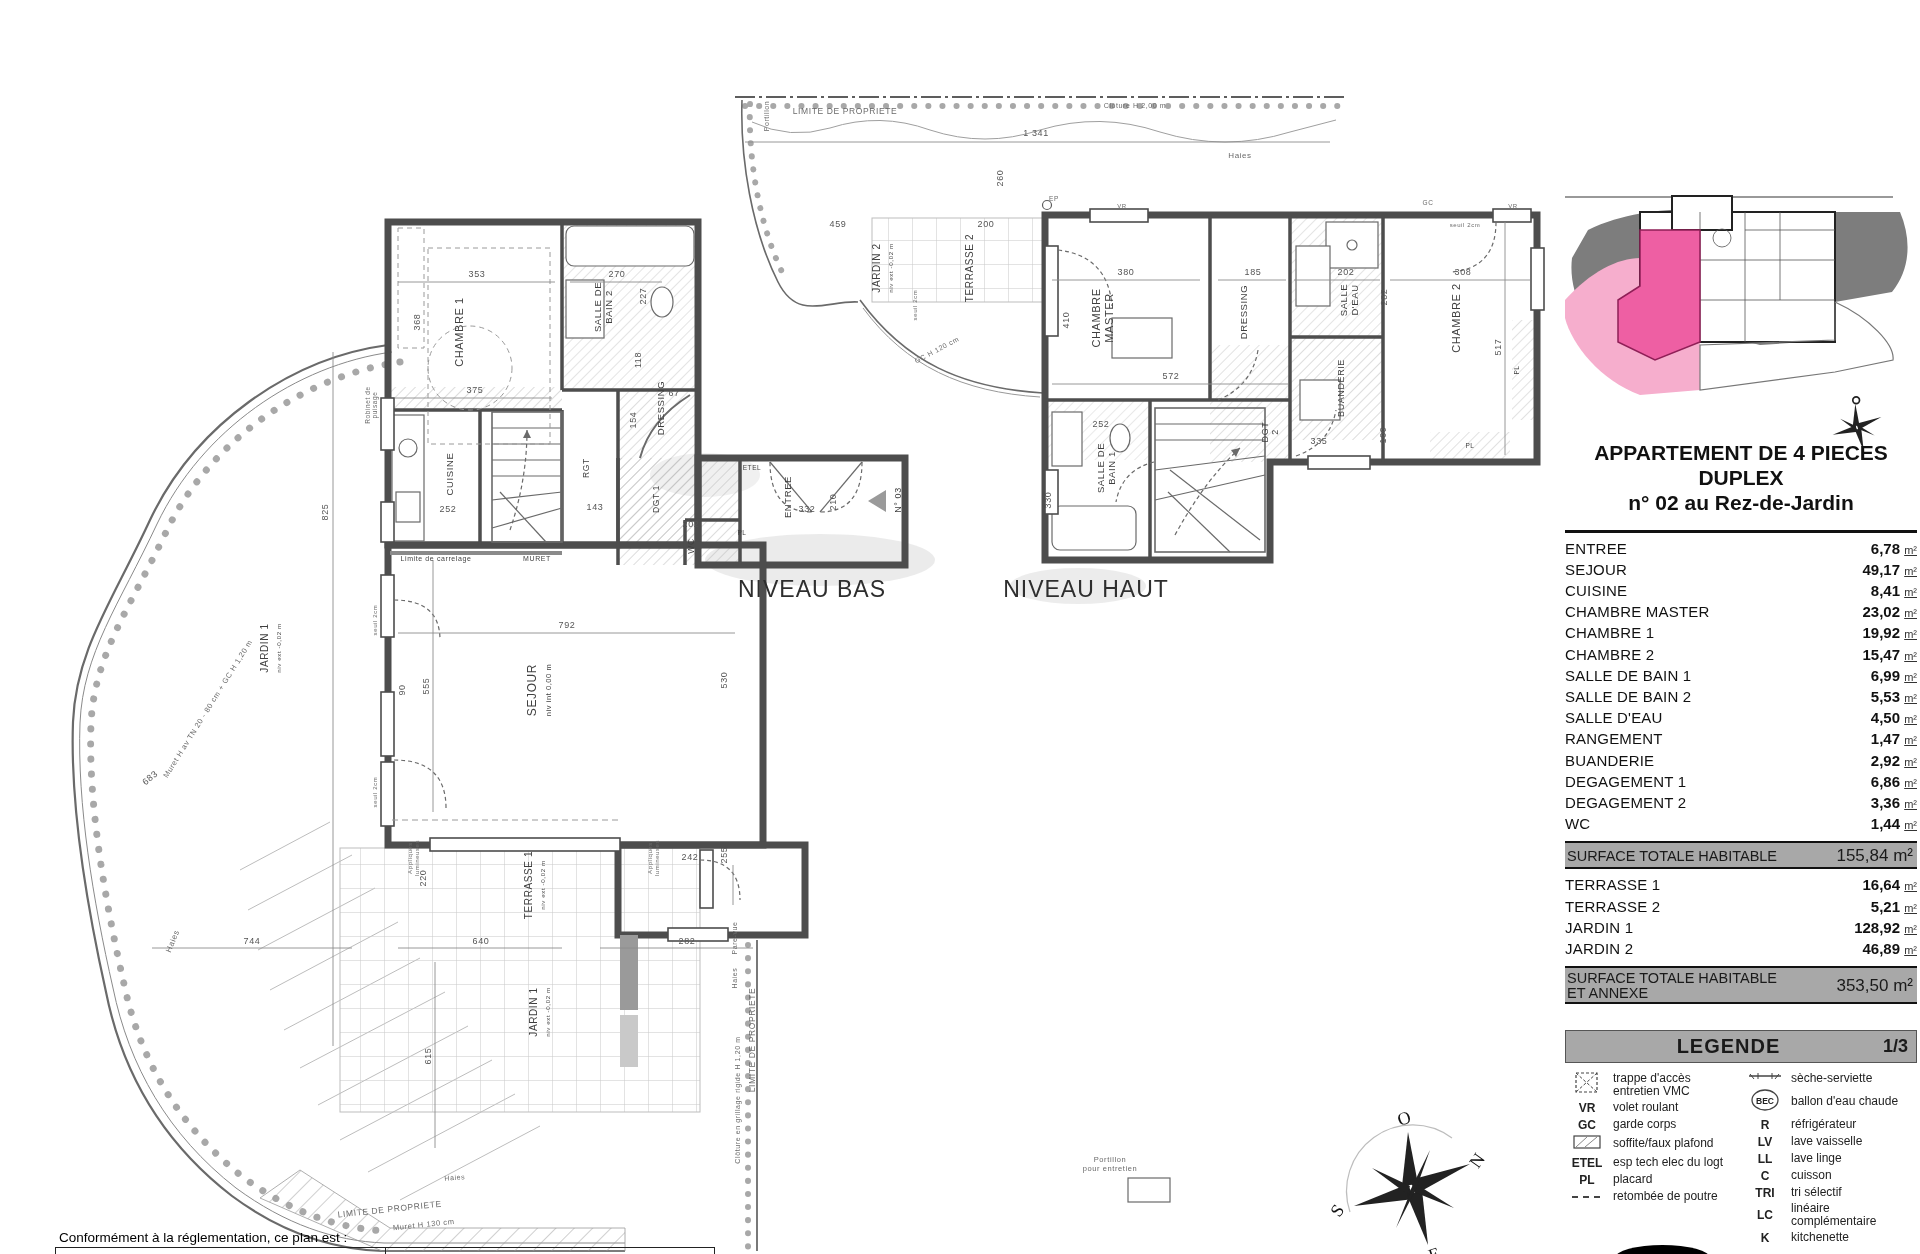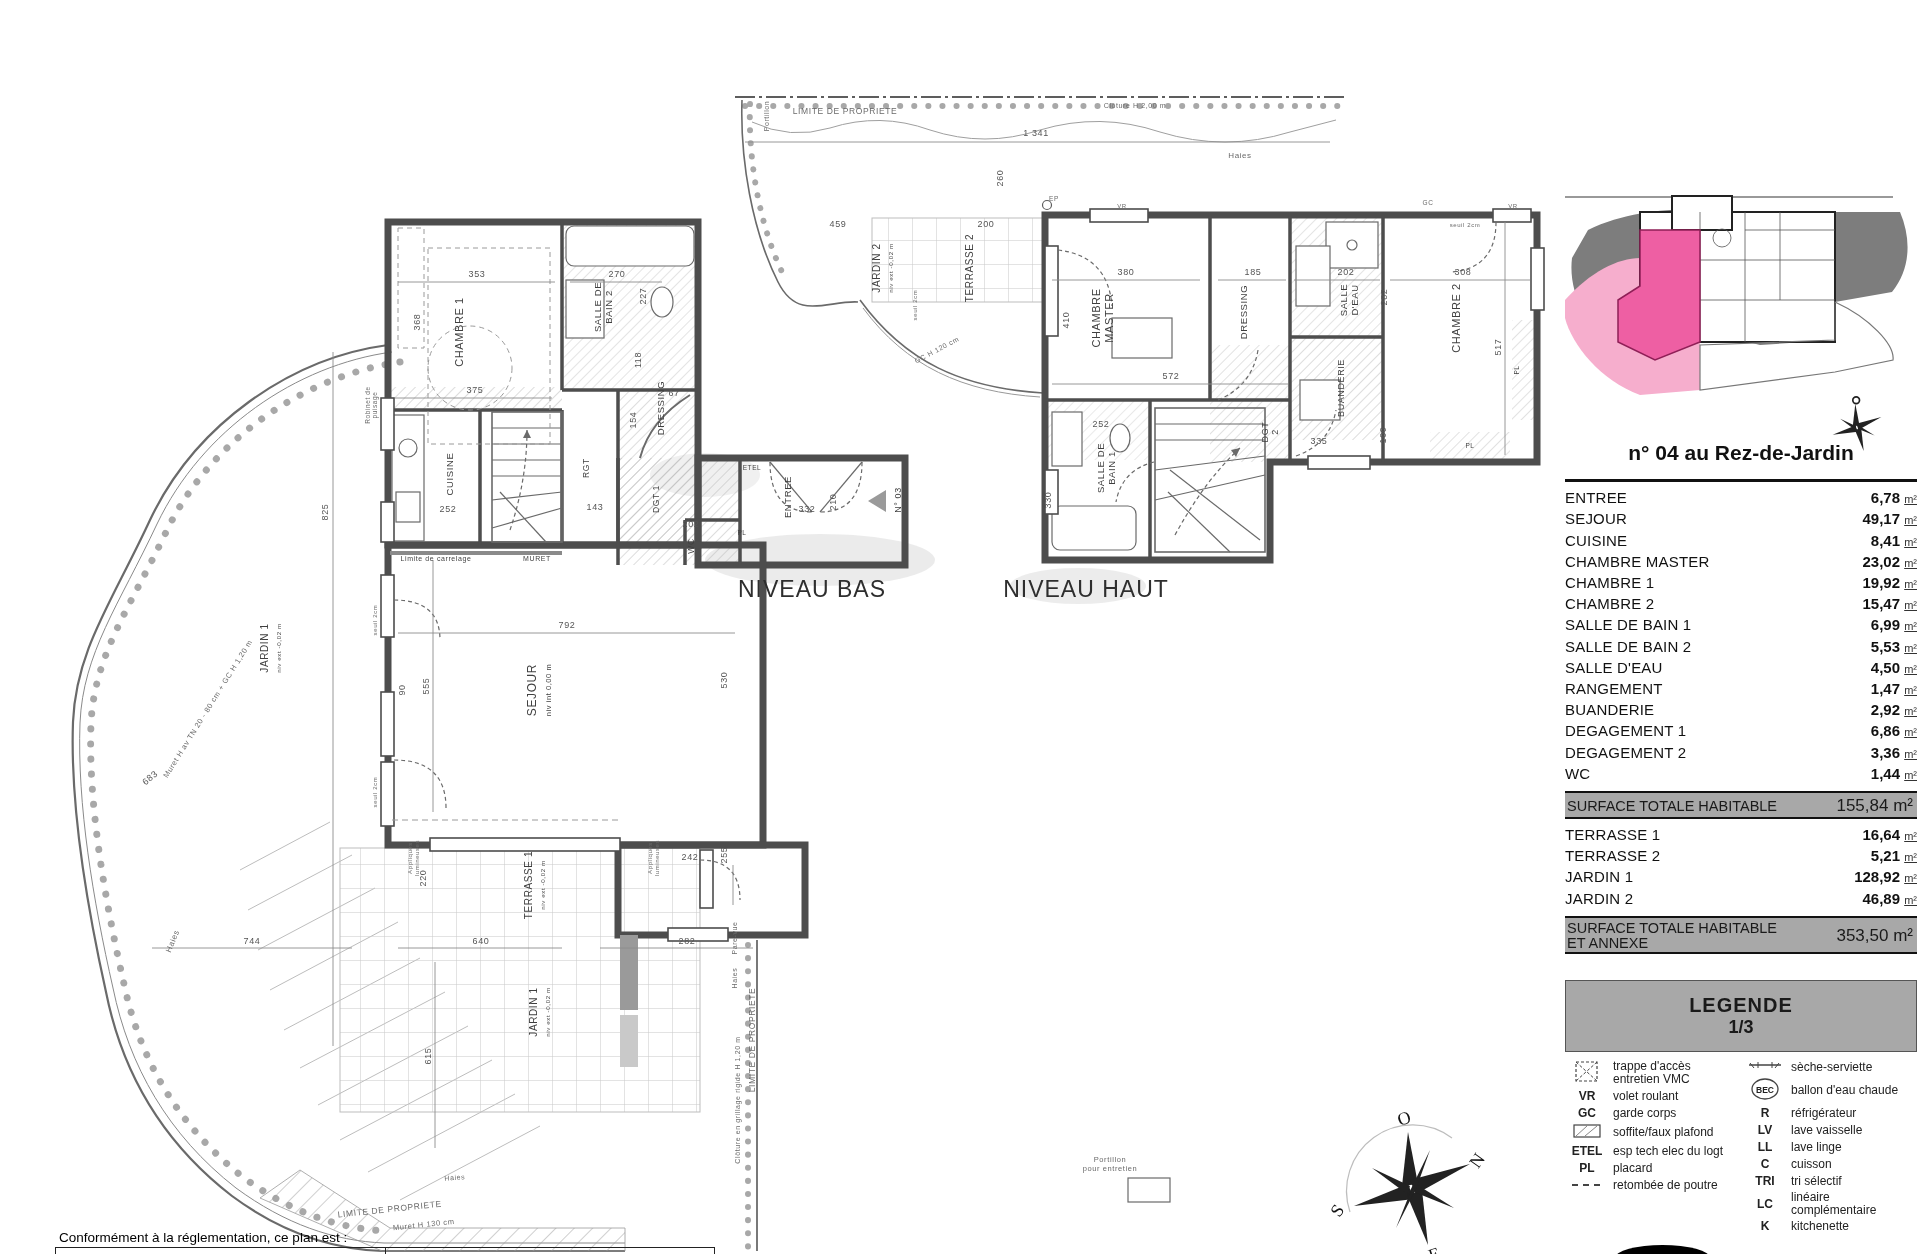--- a/index.html
+++ b/index.html
@@ -15,21 +15,21 @@
   .r-row .vl{font-weight:bold;}
   .r-row .un{font-size:11px;font-weight:normal;color:#333;text-decoration:underline;}
   .tot-bar{background:#a8a8a8;border-top:2px solid #111;border-bottom:2px solid #111;
            display:flex;justify-content:space-between;align-items:center;
            padding:3px 4px 1px 2px;margin:6px 0;}
   .tot-bar .lb{font-size:14.5px;line-height:15px;}
   .tot-bar .vl{font-size:17px;font-weight:normal;white-space:nowrap;}
   
   #legend{margin-top:26px;}
   #legend-head{background:#a8a8a8;border:1px solid #555;display:flex;align-items:center;
-               padding:13px 8px;margin-bottom:8px;flex-direction:column;}
+               padding:4px 8px;margin-bottom:8px;}
   #legend-head .t{flex:1;text-align:center;font-size:20px;font-weight:bold;letter-spacing:1px;}
   #legend-head .p{font-size:18px;font-weight:bold;}
   #legend-cols{display:flex;gap:4px;justify-content:center;}
   .lg-col{flex:1;}
   .lg-item{display:flex;align-items:center;margin-bottom:2px;min-height:15px;}
   .lg-key{width:44px;flex:none;text-align:center;font-size:12px;font-weight:bold;color:#222;}
   .lg-lbl{font-size:12px;color:#222;line-height:13px;padding-left:4px;}
   #oval-logo{position:absolute;left:50px;top:805px;width:95px;height:26px;background:#000;
              border-radius:50%;}
   
@@ -424,21 +424,22 @@
         <polygon points="16,55 -5,5 10,0" fill="#222"></polygon>
       <polygon points="42,18 2,2 4,-6" fill="#222"></polygon>
         <polygon points="-40,-22 -2,-4 -5,4" fill="#222"></polygon>
       <circle cx="-2" cy="-66" r="8" fill="none" stroke="#222" stroke-width="4"></circle>
     </g>
   </g>
 </svg>
 
 <div id="panel">
   <div class="ttl">
-    <div>n° 04 au Rez-de-Jardin</div>
+    <div>APPARTEMENT DE 4 PIECES DUPLEX</div>
+    <div>n° 02 au Rez-de-Jardin</div>
   </div>
 
   <div id="rooms-table">
       <div class="r-row">
         <span class="nm">ENTREE</span>
         <span class="vl">6,78 <span class="un">m²</span></span>
       </div>
       <div class="r-row">
         <span class="nm">SEJOUR</span>
         <span class="vl">49,17 <span class="un">m²</span></span>

